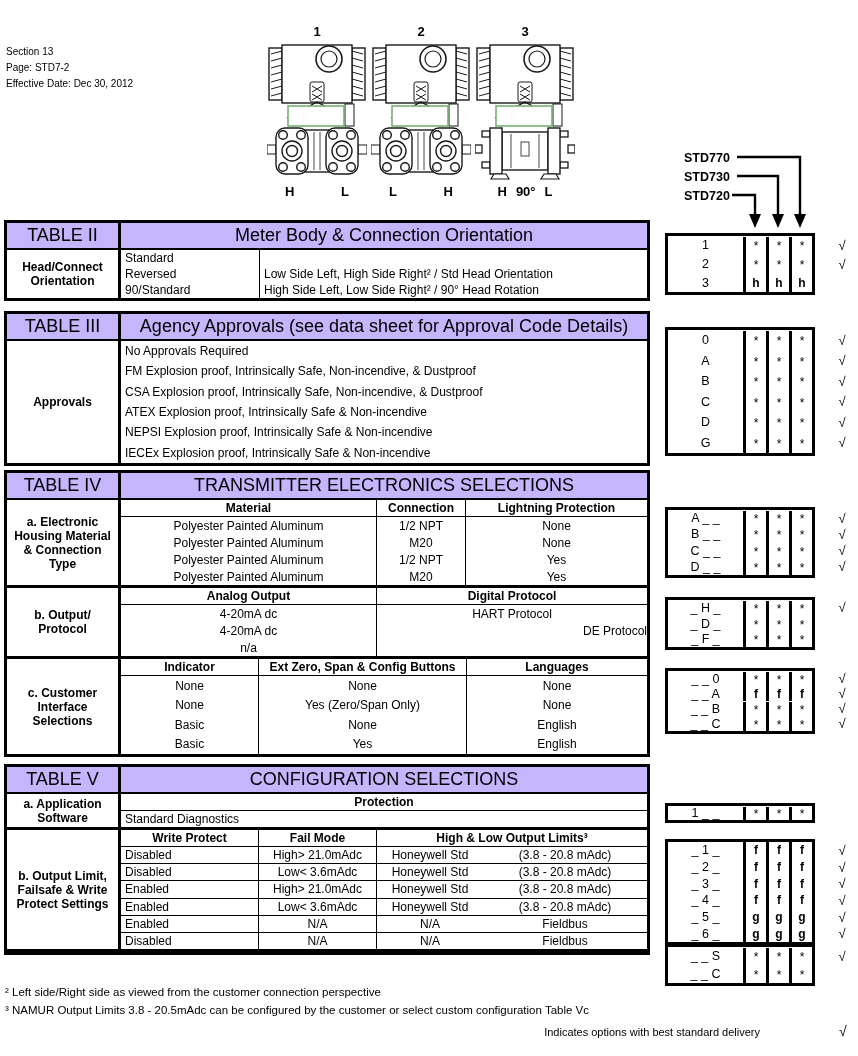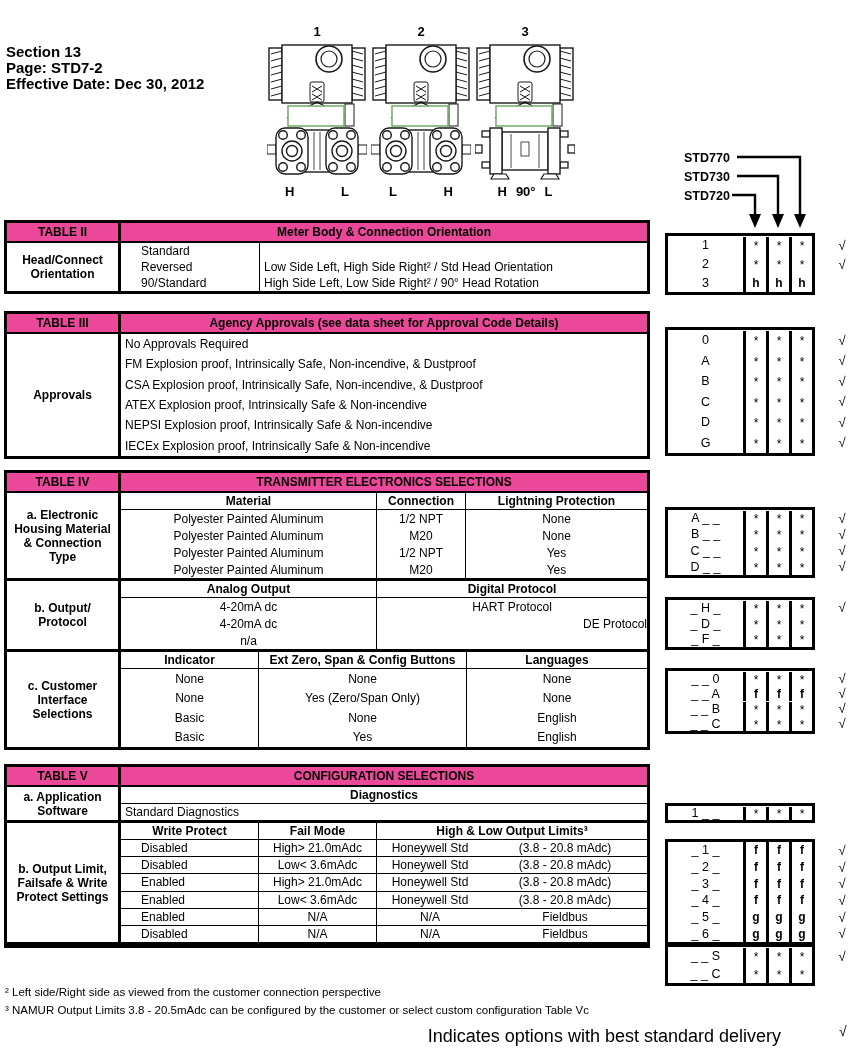--- a/index.html
+++ b/index.html
@@ -1,51 +1,51 @@
 <!DOCTYPE html>
 <html><head>
 <meta charset="utf-8">
 <style>
   *{box-sizing:border-box;margin:0;padding:0}
   html,body{background:#fff}
   .page{position:relative;width:858px;height:1056px;background:#fff;color:#000;
         font-family:"Liberation Sans",sans-serif;overflow:hidden}
 
   
-  .docinfo{position:absolute;left:6px;top:44px;font-weight:bold;font-size:15px;line-height:16px}
+  .docinfo{position:absolute;left:6px;top:44px;font-weight:normal;font-size:10px;line-height:16px}
 
   
   .fig{position:absolute;top:24px;width:100px}
   .fig-num{text-align:center;font-weight:bold;font-size:13px;height:18px}
   .fig svg{display:block}
   .fig-ports{display:flex;font-weight:bold;font-size:13px;margin-top:2px}
   .fig-ports.two{justify-content:space-between;padding:0 18px}
   .fig-ports.three{justify-content:center;gap:9px}
 
   
   .stdlbl{position:absolute;left:684px;width:52px;font-weight:bold;font-size:12.5px}
   .stdlines{position:absolute;left:680px;top:148px}
 
   
   .spec{position:absolute;left:4px;width:646px;border:3px solid #000;background:#fff}
-  .spec-hdr{display:flex;background:#ec4899;border-bottom:2px solid #000;font-weight:bold;font-size:12px}
+  .spec-hdr{display:flex;background:#c4b5fd;border-bottom:2px solid #000;font-weight:normal;font-size:18px}
   .spec-hdr .lab{width:114px;border-right:3px solid #000;text-align:center;padding:2px 0}
   .spec-hdr .ttl{flex:1;text-align:center;padding:2px 0}
   .sec{display:flex}
   .secdiv{border-bottom:3px solid #000}
   .sec .lab{width:114px;border-right:3px solid #000;font-weight:bold;font-size:12px;
             display:flex;align-items:center;justify-content:center;text-align:center;padding:1px 3px}
   .sec .content{flex:1;display:flex;flex-direction:column}
   .subhdr{display:flex;font-weight:bold;font-size:12px;border-bottom:1px solid #000}
   .subhdr>div{text-align:center;padding:1px 2px}
   .rows{display:flex;flex-direction:column}
   .row{display:flex;flex:1;align-items:center;font-size:12px}
   .textrow{flex:1;display:flex;align-items:center;padding-left:4px;font-size:12px}
   .brd{border-right:1px solid #000;align-self:stretch;display:flex;align-items:center}
-  .cellL{padding-left:20px;justify-content:flex-start}
+  .cellL{padding-left:4px;justify-content:flex-start}
   .cellC{justify-content:center}
   
   .t2c1{width:139px}
   .t2c2{flex:1;padding-left:4px}
   .t2-rows{height:48px}
   
   .t3-rows{height:122px}
   
   .t4m{width:256px}.t4c{width:89px}.t4l{flex:1}
   .t4a-rows{height:68px}
@@ -77,21 +77,21 @@
   #g4b{top:597px;height:53px}
   #g4c{top:668px;height:66px}
   #g5a{top:803px;height:20px}
   #g5b{top:839px;height:106px}
   #g5c{top:944px;height:42px}
 
   
   .note{position:absolute;left:5px;font-size:11.5px}
   #note2{top:986px}
   #note3{top:1004px}
-  .legend{position:absolute;top:1026px;left:381px;width:400px;text-align:right;font-size:18px}
+  .legend{position:absolute;top:1026px;left:360px;width:400px;text-align:right;font-size:11px}
   .legend-check{position:absolute;left:839px;top:1023px;font-size:14px}
 </style>
 </head>
 <body>
 
 <div class="page">
 
   <div class="docinfo">
     <div>Section 13</div>
     <div>Page: STD7-2</div>
@@ -383,21 +383,21 @@
 
   <div class="spec" style="top:764px">
     <div class="spec-hdr">
       <div class="lab">TABLE V</div>
       <div class="ttl">CONFIGURATION SELECTIONS</div>
     </div>
     <div class="sec secdiv">
       <div class="lab">a. Application Software</div>
       <div class="content">
         <div class="subhdr">
-          <div style="flex:1;text-align:center">Diagnostics</div>
+          <div style="flex:1;text-align:center">Protection</div>
         </div>
         <div class="rows t5a-rows">
             <div class="textrow">Standard Diagnostics</div>
           </div>
       </div>
     </div>
     <div class="sec secdiv">
       <div class="lab">b. Output Limit, Failsafe &amp; Write Protect Settings</div>
       <div class="content">
         <div class="subhdr">

